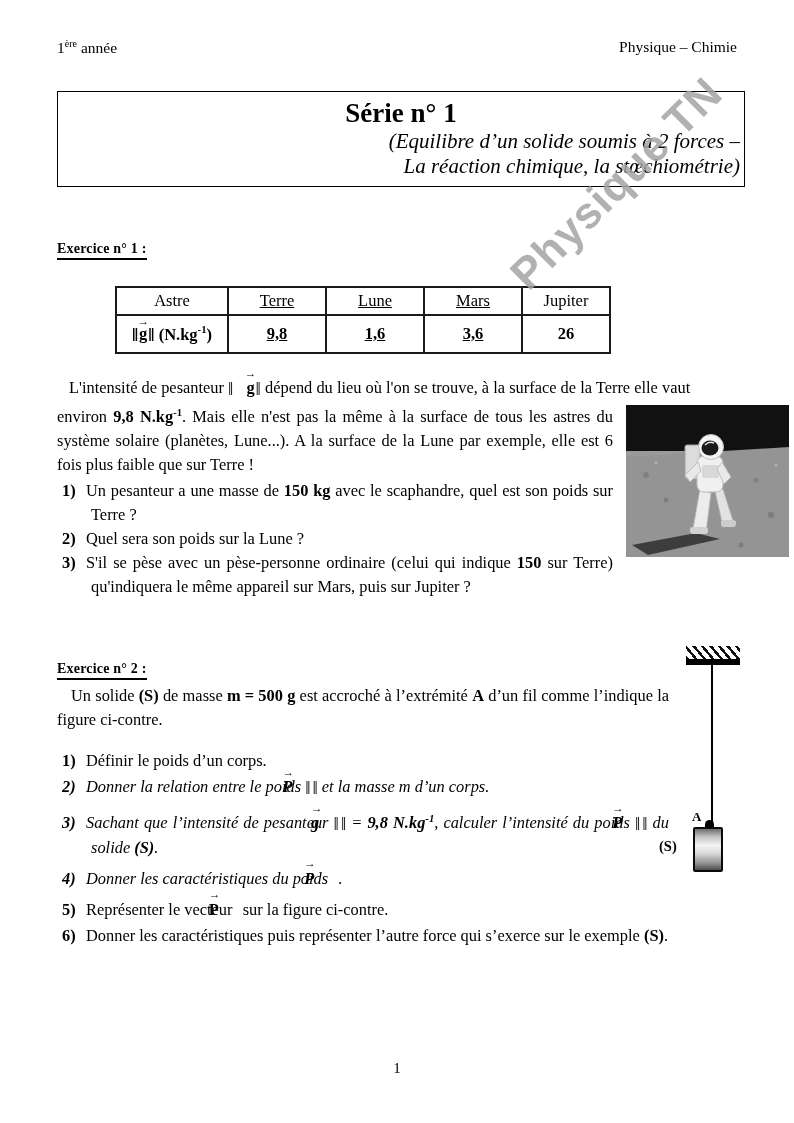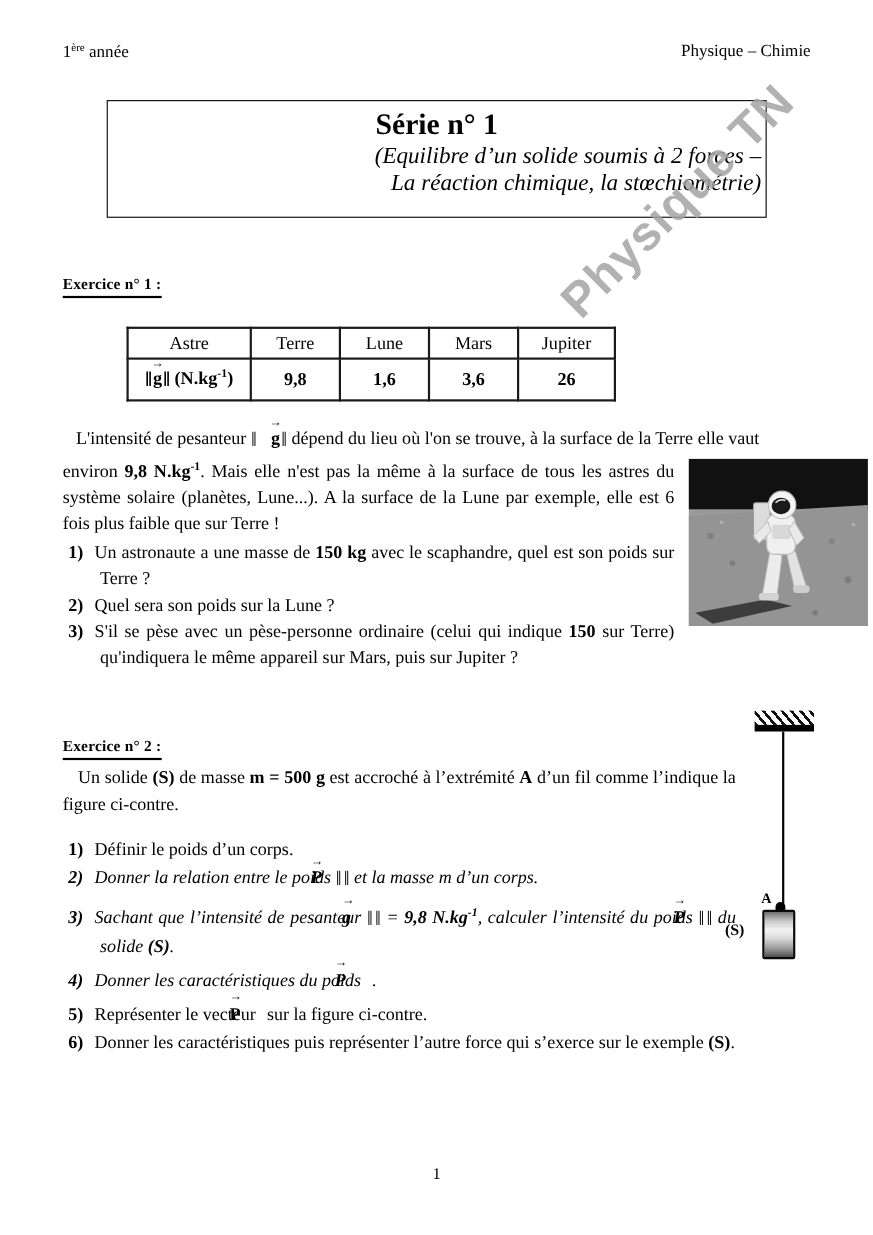--- a/index.html
+++ b/index.html
@@ -6,22 +6,22 @@
   .page{
     position:relative; width:794px; height:1123px; background:#fff;
     font-family:"Liberation Serif","DejaVu Serif",serif; color:#000;
     overflow:hidden; box-sizing:border-box; padding:38px 57px 0 57px;
   }
   
   .hdr{display:flex; justify-content:space-between; font-size:15.5px;}
   .hdr sup{font-size:0.62em;}
   
   .title-box{
-    margin:34px auto 0 auto; width:600px; box-sizing:border-box;
-    border:1.6px solid #000; text-align:center; padding:5px 4px 18px 4px;
+    margin:34px auto 0 auto; width:688px; box-sizing:border-box;
+    border:1.6px solid #000; text-align:center; padding:5px 4px 7px 4px;
   }
   .series-title{font-size:27px; font-weight:bold; line-height:32px;}
   .series-sub{font-size:21px; font-style:italic; line-height:25px;text-align:right;}
   
   .watermark{
     position:absolute; left:452px; top:158px; width:330px; height:52px;
     transform:rotate(-45deg); transform-origin:center;
     font-family:"Liberation Sans","DejaVu Sans",sans-serif;
     font-size:44px; font-weight:bold; color:#a4a4a4; opacity:.85;
     text-align:center; white-space:nowrap; pointer-events:none; z-index:6;
@@ -37,21 +37,21 @@
   
   table.g-table{border-collapse:collapse; margin:26px 0 0 58px;}
   table.g-table th, table.g-table td{
     border:2px solid #1a1a1a; font-size:16.5px; text-align:center;
     padding:0 6px; box-sizing:border-box;
   }
   table.g-table th{font-weight:normal; height:28px;}
   table.g-table td{height:38px; font-weight:bold;}
   th.c-astre{width:112px; text-align:left; padding-left:10px;}
   td.c-label{width:112px; text-align:left; padding-left:8px;}
-  .c-terre,.c-lune,.c-mars{width:81px;}
+  .c-terre,.c-lune,.c-mars{width:98px;text-decoration:underline;}
   .c-jup{width:88px;}
   
   .bodytext{font-size:16.4px; line-height:24px; text-align:justify;}
   .intro1{margin:22px 0 0 0; text-indent:12px;}
   .ex1-wrap{margin-top:0;font-family:Liberation Serif, serif;}
   .astro{
     float:right; width:163px; height:152px; margin:4px -52px 8px 13px;
     line-height:0;
   }
   .qlist{margin-top:2px;}
@@ -155,21 +155,21 @@
         <rect x="76" y="60" width="17" height="13" rx="2" fill="#d8d8d8"></rect>
         <path d="M72,57 L59,70 L64,77 L75,66 Z" fill="#e9e9e9" stroke="#b5b5b5" stroke-width="0.8"></path>
         <path d="M96,57 L105,72 L98,79 L91,64 Z" fill="#e9e9e9" stroke="#b5b5b5" stroke-width="0.8"></path>
         <circle cx="85" cy="42" r="12.5" fill="#f4f4f4" stroke="#c2c2c2" stroke-width="1"></circle>
         <ellipse cx="84" cy="43" rx="8.5" ry="7.5" fill="#1b1b1b"></ellipse>
         <path d="M79,40 q4,-4 9,-2" stroke="#e7e7e7" stroke-width="1.4" fill="none"></path>
       </svg>
     </div>
     <p class="bodytext" style="margin:0;"><span>environ </span><span class="b">9,8 N.kg</span><sup class="seg b">-1</sup><span>. Mais elle n'est pas la même à la surface de tous les astres du système solaire (planètes, Lune...). A la surface de la Lune par exemple, elle est 6 fois plus faible que sur Terre !</span></p>
     <div class="qlist bodytext">
-      <p class="qitem"><span class="qnum">1)</span><span><span>Un astronaute a une masse de </span><span class="b">150 kg</span><span> avec le scaphandre, quel est son poids sur Terre ?</span></span></p>
+      <p class="qitem"><span class="qnum">1)</span><span><span>Un pesanteur a une masse de </span><span class="b">150 kg</span><span> avec le scaphandre, quel est son poids sur Terre ?</span></span></p>
       <p class="qitem"><span class="qnum">2)</span><span><span>Quel sera son poids sur la Lune ?</span></span></p>
       <p class="qitem"><span class="qnum">3)</span><span><span>S'il se pèse avec un pèse-personne ordinaire (celui qui indique </span><span class="b">150</span><span> sur Terre) qu'indiquera le même appareil sur Mars, puis sur Jupiter ?</span></span></p>
     </div>
   </div>
 
   <div style="clear:both;"></div>
 
   <div><span class="ex-heading ex2-heading">Exercice n° 2 :</span></div>
 
   <div class="ex2-body bodytext">

